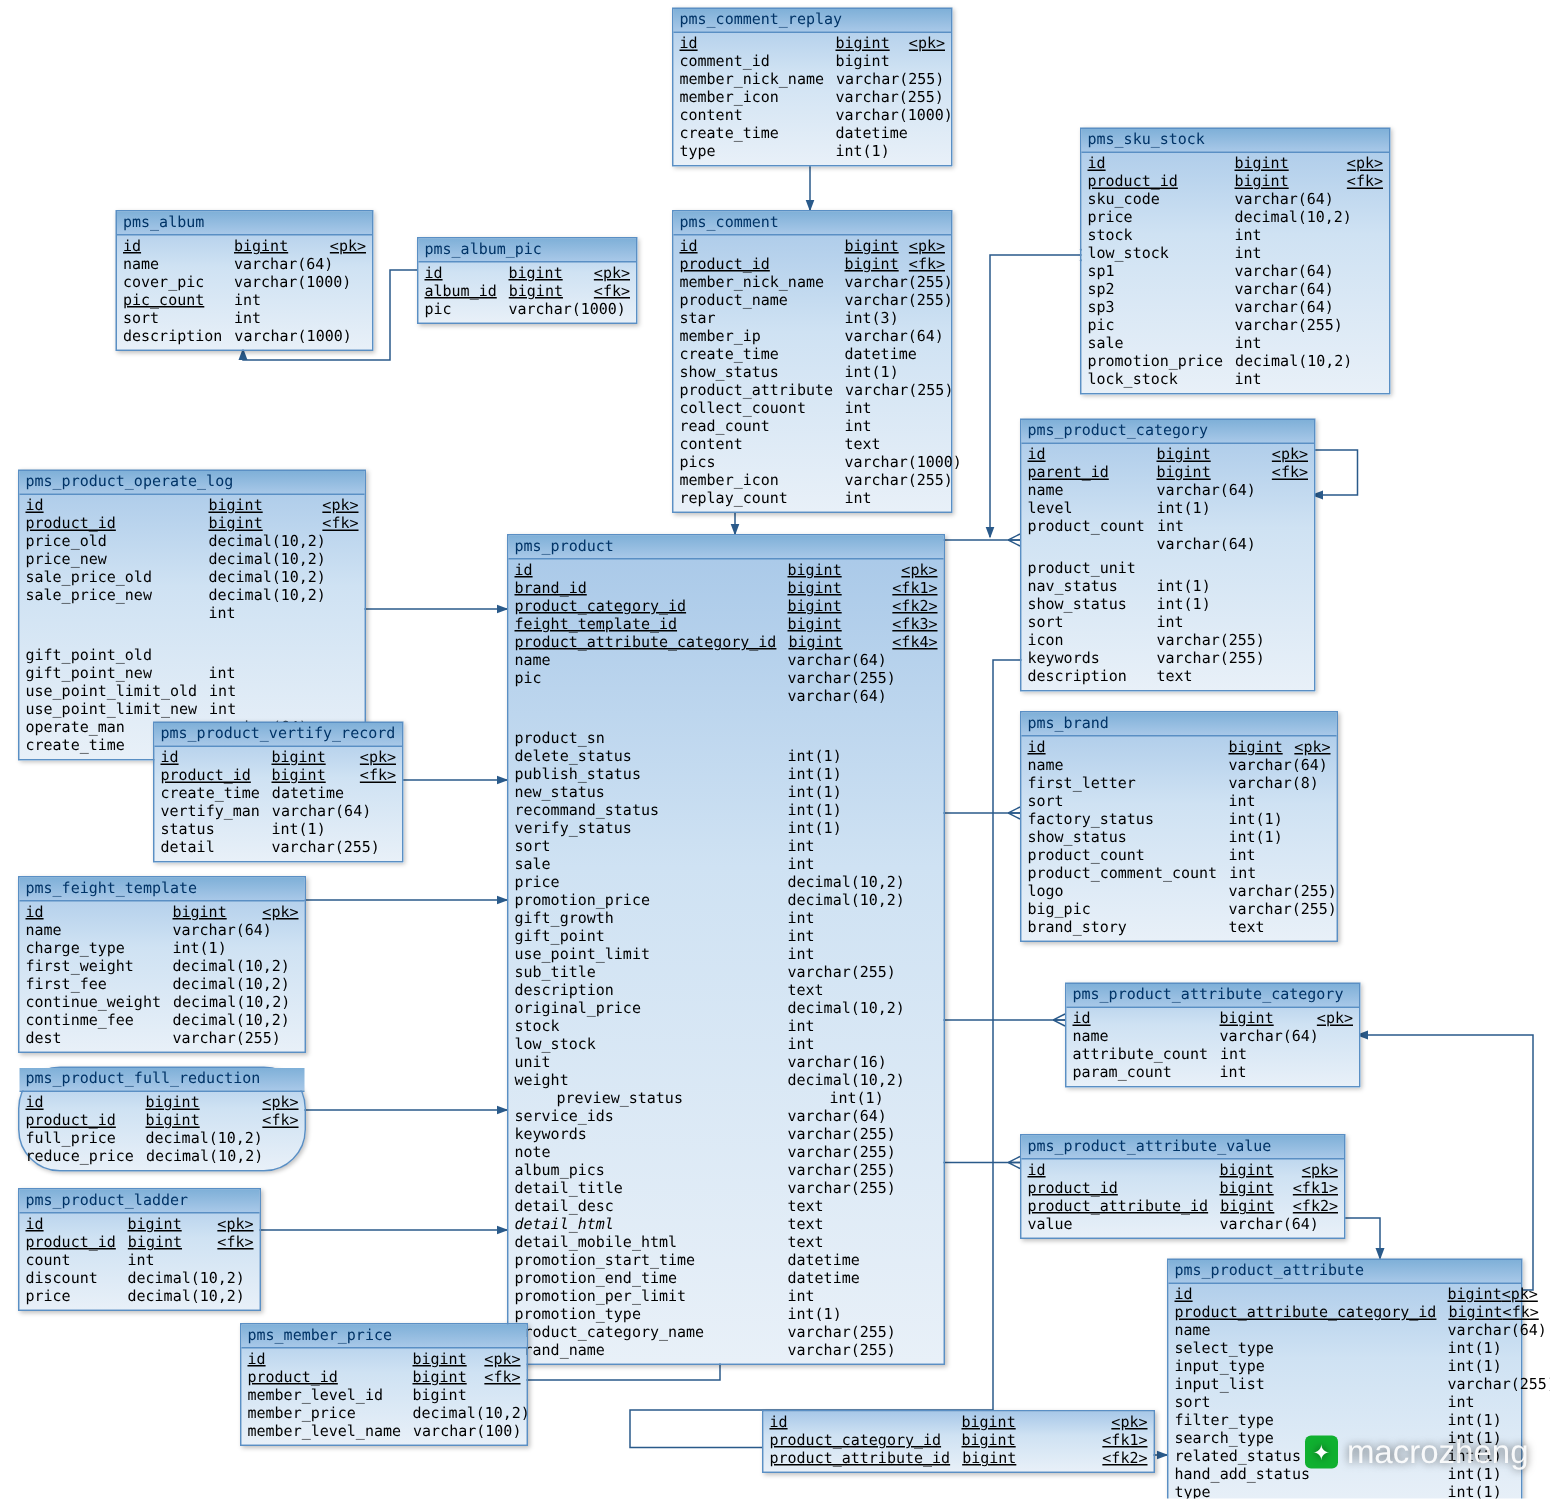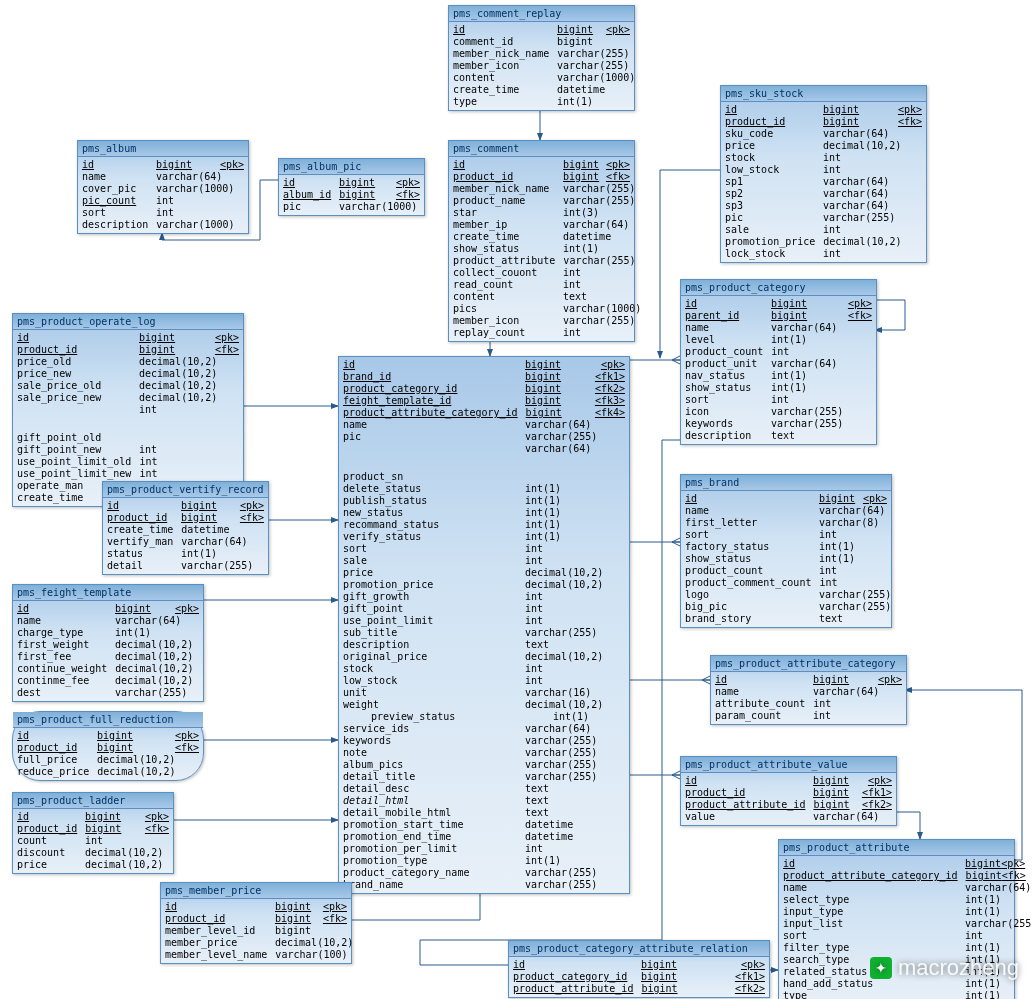--- a/index.html
+++ b/index.html
@@ -337,21 +337,21 @@
           <span class="coln" style="min-width: 78px;">level</span>
           <span class="ty" style="text-decoration: none;">int(1)</span>
           <span class="nk" style="text-decoration: none;"></span>
         </div>
         <div class="row">
           <span class="coln" style="min-width: 78px;">product_count</span>
           <span class="ty" style="text-decoration: none;">int</span>
           <span class="nk" style="text-decoration: none;"></span>
         </div>
         <div class="row">
-          <span class="coln" style="min-width: 78px;">product_unit</span>
+          <span class="coln" style="min-width: 78px; margin-top: 16px;">product_unit</span>
           <span class="ty" style="text-decoration: none;">varchar(64)</span>
           <span class="nk" style="text-decoration: none;"></span>
         </div>
         <div class="row">
           <span class="coln" style="min-width: 78px;">nav_status</span>
           <span class="ty" style="text-decoration: none;">int(1)</span>
           <span class="nk" style="text-decoration: none;"></span>
         </div>
         <div class="row">
           <span class="coln" style="min-width: 78px;">show_status</span>
@@ -439,20 +439,21 @@
           <span class="nk" style="text-decoration: none;"></span>
         </div>
         <div class="row">
           <span class="coln" style="min-width: 114px;">create_time</span>
           <span class="ty" style="text-decoration: none;">datetime</span>
           <span class="nk" style="text-decoration: none;"></span>
         </div>
       </div>
     </div>
     <div class="tbl" style="left: 338px; top: 356px; width: 290px;">
+      <div class="hdr">pms_product</div>
       <div class="body">
         <div class="row">
           <span class="col1" style="min-width: 174px;">id</span>
           <span class="ty">bigint</span>
           <span class="nk">&lt;pk&gt;</span>
         </div>
         <div class="row">
           <span class="col1" style="min-width: 174px;">brand_id</span>
           <span class="ty">bigint</span>
           <span class="nk">&lt;fk1&gt;</span>
@@ -993,21 +994,20 @@
           <span class="nk" style="text-decoration: none;"></span>
         </div>
         <div class="row">
           <span class="coln" style="min-width: 102px;">member_level_name</span>
           <span class="ty" style="text-decoration: none;">varchar(100)</span>
           <span class="nk" style="text-decoration: none;"></span>
         </div>
       </div>
     </div>
     <div class="tbl" style="left: 508px; top: 940px; width: 260px;">
-      <div class="hdr">pms_product_category_attribute_relation</div>
       <div class="body">
         <div class="row">
           <span class="col1" style="min-width: 120px;">id</span>
           <span class="ty">bigint</span>
           <span class="nk">&lt;pk&gt;</span>
         </div>
         <div class="row">
           <span class="col1" style="min-width: 120px;">product_category_id</span>
           <span class="ty">bigint</span>
           <span class="nk">&lt;fk1&gt;</span>

